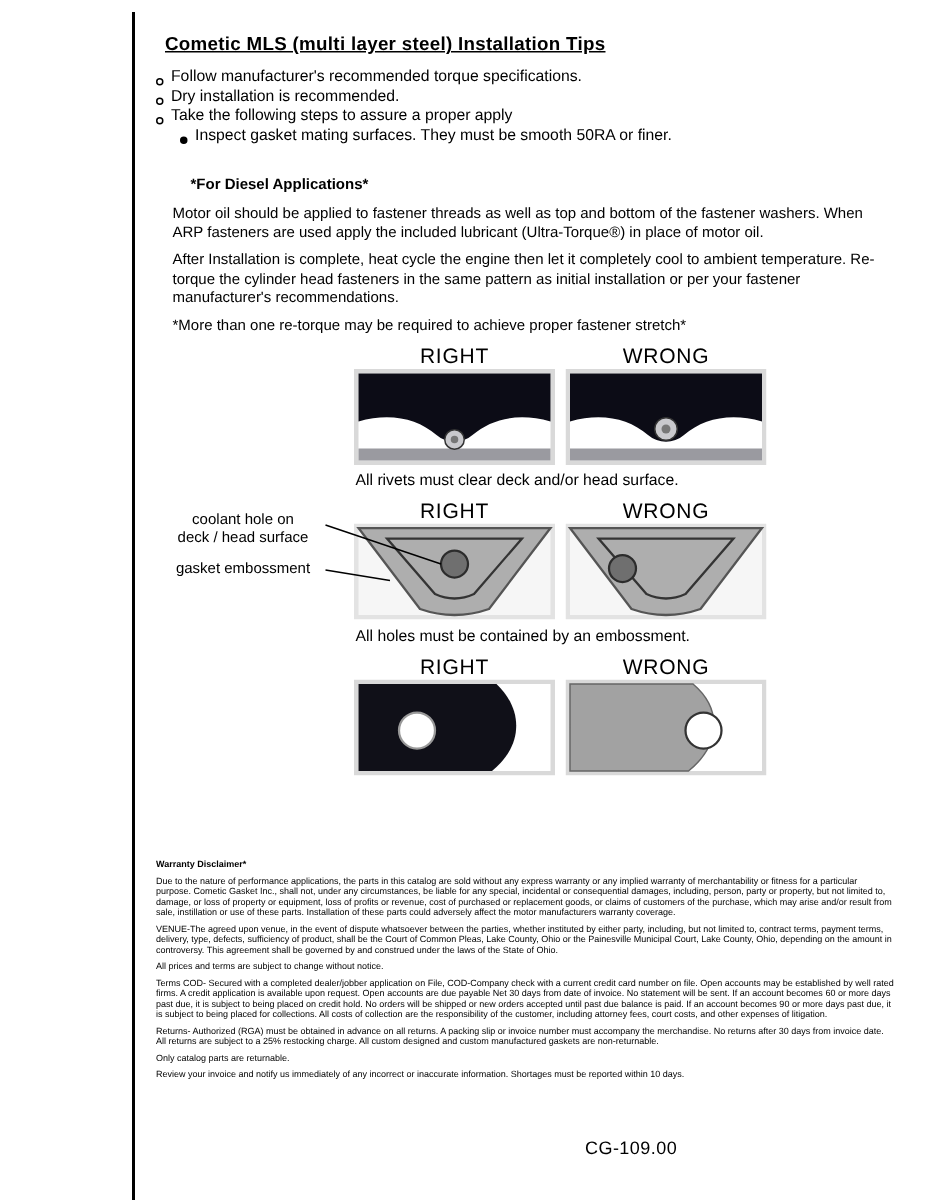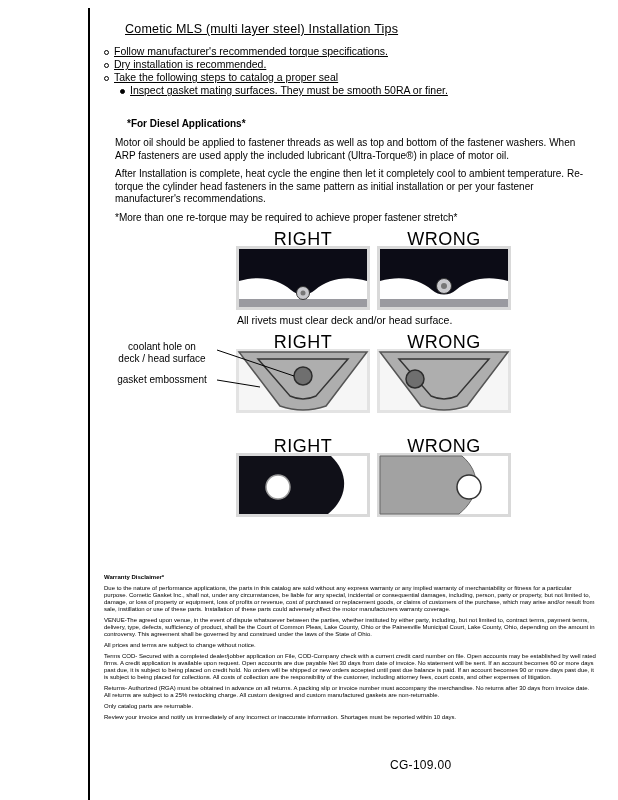--- a/index.html
+++ b/index.html
@@ -3,35 +3,35 @@
 <meta charset="utf-8">
 <style>
   * { margin:0; padding:0; box-sizing:border-box; }
   html,body { background:#ffffff; }
   body { width:618px; height:800px; font-family:"Liberation Sans", sans-serif; color:#000; }
   .page { position:relative; width:618px; height:800px; background:#fff; overflow:hidden; }
   .left-rule { position:absolute; left:88px; top:8px; bottom:0; width:2px; background:#000; }
 
   .abs { position:absolute; }
 
-  .title { left:110px; top:22px; font-size:12.5px; font-weight:normal; text-decoration:underline; letter-spacing:0.2px;margin-left:15px; }
+  .title { left:110px; top:22px; font-size:12.5px; font-weight:bold; text-decoration:underline; letter-spacing:0.2px; }
 
   .bullets { left:104px; top:45px; width:490px; font-size:10.5px; line-height:12px; }
-  .b-item { display:flex; align-items:center; margin-bottom:1px;text-decoration:underline; }
+  .b-item { display:flex; align-items:flex-end; margin-bottom:1px; }
   .b-item.sub { margin-left:16px; }
   .marker { width:5px; height:5px; border:1px solid #000; border-radius:50%; margin:3px 5px 0 0; flex:none; }
   .marker.solid { background:#000; }
 
   .diesel-heading { left:127px; top:118px; font-size:10px; font-weight:bold; }
   .body-para { left:115px; width:478px; font-size:10px; line-height:12.5px; }
   .p1 { top:137px; }
   .p2 { top:168px; }
   .p3 { top:212px; }
 
-  .fig-label { width:134px; text-align:center; font-size:18px; letter-spacing:0.5px; }
+  .fig-label { width:134px; text-align:center; font-size:14px; letter-spacing:0.5px; }
   .fig-panel { width:134px; height:64px; }
   .fig-panel svg { display:block; width:134px; height:64px; }
   .fig-caption { font-size:10.5px; white-space:pre-line; line-height:12px; }
 
   .r1-label { top:229px; } .r1-panel { top:246px; } .r1-cap { left:237px; top:314px; }
   .r2-label { top:332px; } .r2-panel { top:349px; } .r2-cap { left:237px; top:418px; }
   .r3-label { top:436px; } .r3-panel { top:453px; } .r3-cap { left:237px; top:522px; }
   .col-left  { left:236px; }
   .col-right { left:377px; }
 
@@ -59,21 +59,21 @@
     <div class="b-item">
       <span class="marker"></span>
       <span>Follow manufacturer's recommended torque specifications.</span>
     </div>
     <div class="b-item">
       <span class="marker"></span>
       <span>Dry installation is recommended.</span>
     </div>
     <div class="b-item">
       <span class="marker"></span>
-      <span>Take the following steps to catalog a proper seal</span>
+      <span>Take the following steps to assure a proper apply</span>
     </div>
     <div class="b-item sub">
       <span class="marker solid"></span>
       <span>Inspect gasket mating surfaces.  They must be smooth 50RA or finer.</span>
     </div>
   </div>
 
   <div class="abs diesel-heading">*For Diesel Applications*</div>
   <p class="abs body-para p1">Motor oil should be applied to fastener threads as well as top and bottom of the fastener washers. When ARP fasteners are used apply the included lubricant (Ultra-Torque®) in place of motor oil.</p>
   <p class="abs body-para p2">After Installation is complete, heat cycle the engine then let it completely cool to ambient temperature. Re-torque the cylinder head fasteners in the same pattern as initial installation or per your fastener manufacturer's recommendations.</p>
@@ -116,20 +116,21 @@
   </div>
   <div class="abs fig-panel r2-panel col-right">
     <svg viewBox="0 0 134 64">
       <rect width="134" height="64" fill="#e3e3e3"></rect>
       <rect x="3" y="3" width="128" height="58" fill="#f6f6f6"></rect>
       <path d="M3,3 H131 L90,57 Q67,65 44,57 Z" fill="#aeaeae" stroke="#555" stroke-width="1.5"></path>
       <path d="M22,10 H112 L80,47 Q67,53 54,47 Z" fill="none" stroke="#343434" stroke-width="1.5"></path>
       <circle cx="38" cy="30" r="9" fill="#6f6f6f" stroke="#2c2c2c" stroke-width="1.5"></circle>
     </svg>
   </div>
+  <div class="abs fig-caption r2-cap">All holes must be contained by an embossment.</div>
 
   <div class="abs annotation ann-coolant">coolant hole on
 deck / head surface</div>
   <div class="abs annotation ann-emboss">gasket embossment</div>
   <svg class="abs leader-overlay">
     <line x1="217" y1="350" x2="294" y2="376" stroke="#000" stroke-width="1"></line>
     <line x1="217" y1="380" x2="260" y2="387" stroke="#000" stroke-width="1"></line>
   </svg>
 
   <div class="abs fig-label r3-label col-left">RIGHT</div>

